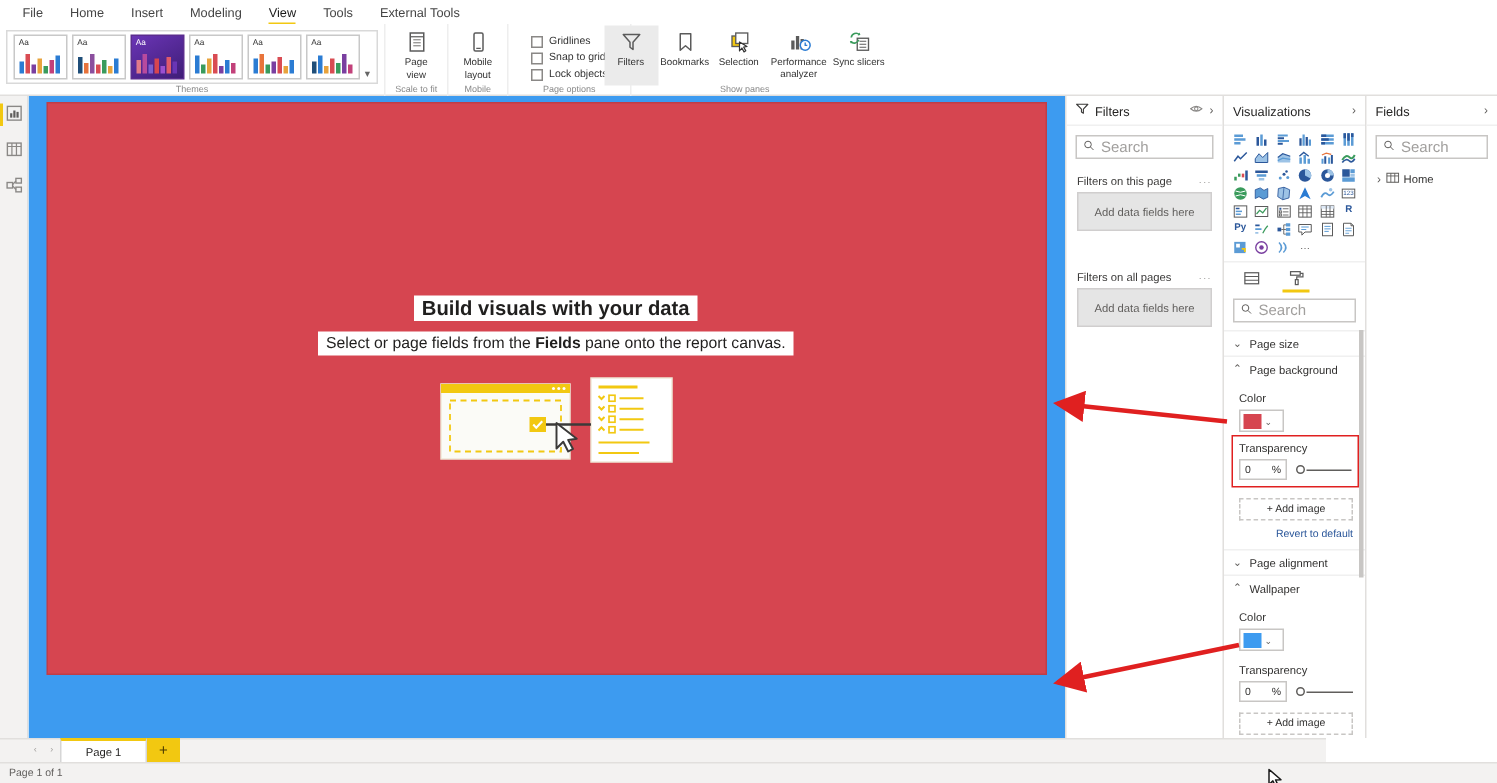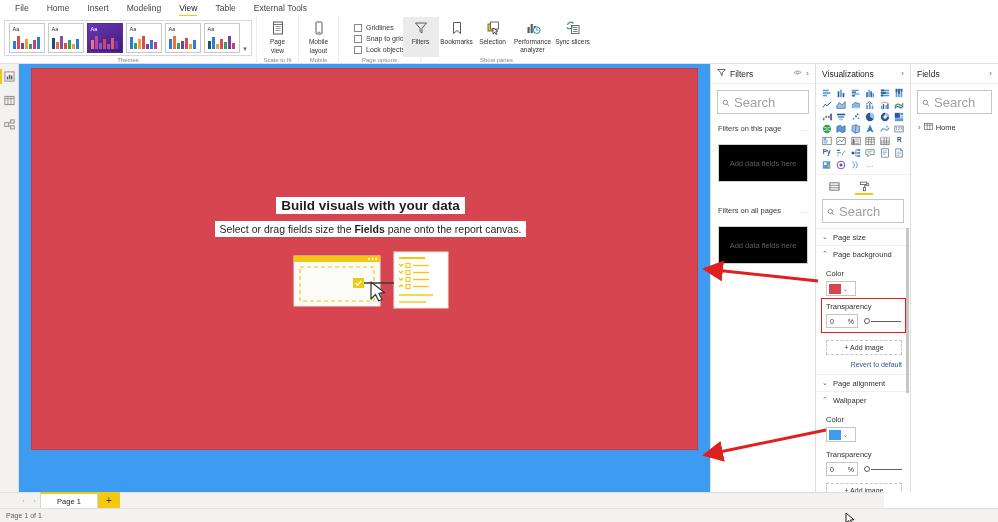--- a/index.html
+++ b/index.html
@@ -127,29 +127,29 @@
   .pane-fields { width: 88px; }
   .pane-head {
     height: 20px; display: flex; align-items: center; gap: 4px;
     padding: 0 6px; font-size: 8.5px; color: #252423; border-bottom: 1px solid #f0f0f0;
   }
   .pane-head .ttl { flex: 1; white-space: nowrap; }
   .pane-head .hicon { color: #8a8886; font-size: 8px; }
   .chev { color: #605e5c; font-size: 8px; }
 
   .search-box {
-    margin: 6px; height: 24px; border: 1px solid #c8c6c4; background: #fff;
+    margin: 6px; height: 16px; border: 1px solid #c8c6c4; background: #fff;
     display: flex; align-items: center; gap: 4px; padding: 0 4px;
-    font-size: 13px; color: #a19f9d;
+    font-size: 10px; color: #a19f9d;
   }
   .sec-label { font-size: 7.5px; color: #3b3a39; padding: 4px 7px 3px 7px;
                display: flex; align-items: center; }
   .sec-label .dots { margin-left: auto; color: #a19f9d; letter-spacing: 1px; font-size: 7px; }
   .dropzone {
-    margin: 8px 7px; height: 38px; border: 1px solid #d0cece; background: #000000;
+    margin: 0 7px; height: 26px; border: 1px solid #d0cece; background: #e5e5e5;
     display: flex; align-items: center; justify-content: center;
     font-size: 7.5px; color: #605e5c;
   }
 
   
   .viz-grid {
     display: grid; grid-template-columns: repeat(6, 1fr);
     gap: 1px; padding: 3px 4px 2px 4px;
   }
   .viz-ic {
@@ -243,21 +243,21 @@
 <body>
 
 <div id="app">
 
   <div class="menubar">
     <div class="menu-item">File</div>
     <div class="menu-item">Home</div>
     <div class="menu-item">Insert</div>
     <div class="menu-item">Modeling</div>
     <div class="menu-item active">View</div>
-    <div class="menu-item">Table</div>
+    <div class="menu-item">Tools</div>
     <div class="menu-item">External Tools</div>
   </div>
 
   <div class="ribbon">
     <div class="ribbon-groups">
 
       <div class="rgroup" style="width:256px">
         <div class="rgroup-body">
           <div class="themes-box">
             <div class="theme-thumb">
@@ -488,21 +488,21 @@
         </svg>
       </span>
     </div>
   </div>
 
   <div class="canvas-area">
     <div class="wallpaper" style="background:#3d9bf0"></div>
     <div class="page-canvas" style="background:#d64550">
       <div class="placeholder">
         <div class="ph-title">Build visuals with your data</div>
-        <div class="ph-sub"><span>Select or drag fields size the </span><b>Fields</b><span> pane onto the report canvas.</span></div>
+        <div class="ph-sub"><span>Select or page fields from the </span><b>Fields</b><span> pane onto the report canvas.</span></div>
         <div class="ph-art">
           <svg width="156" height="58" viewBox="0 0 156 58">
 
             <rect x="1" y="5" width="86" height="50" fill="#fbfbf7" stroke="#efe9d8" stroke-width="1"></rect>
             <rect x="1" y="5" width="86" height="6" fill="#f2c811"></rect>
             <circle cx="76" cy="8" r="1" fill="#fff"></circle>
               <circle cx="79.5" cy="8" r="1" fill="#fff"></circle>
               <circle cx="83" cy="8" r="1" fill="#fff"></circle>
             <rect x="7" y="16" width="74" height="34" fill="none" stroke="#f2c811" stroke-width="1.2" stroke-dasharray="4,3"></rect>
 
@@ -564,21 +564,21 @@
               <line x1="7.5" y1="7.5" x2="10.5" y2="10.5" stroke="#605e5c" stroke-width="1"></line>
             </svg>
         </span>
         <span>Search</span>
       </div>
       <div class="sec-label">
         <span>Filters on this page</span>
         <span class="dots">...</span>
       </div>
       <div class="dropzone">Add data fields here</div>
-      <div class="sec-label" style="margin-top:12px">
+      <div class="sec-label" style="margin-top:22px">
         <span>Filters on all pages</span>
         <span class="dots">...</span>
       </div>
       <div class="dropzone">Add data fields here</div>
     </div>
 
     <div class="pane pane-viz">
       <div class="pane-head">
         <span class="ttl">Visualizations</span>
         <span class="chev">›</span>

